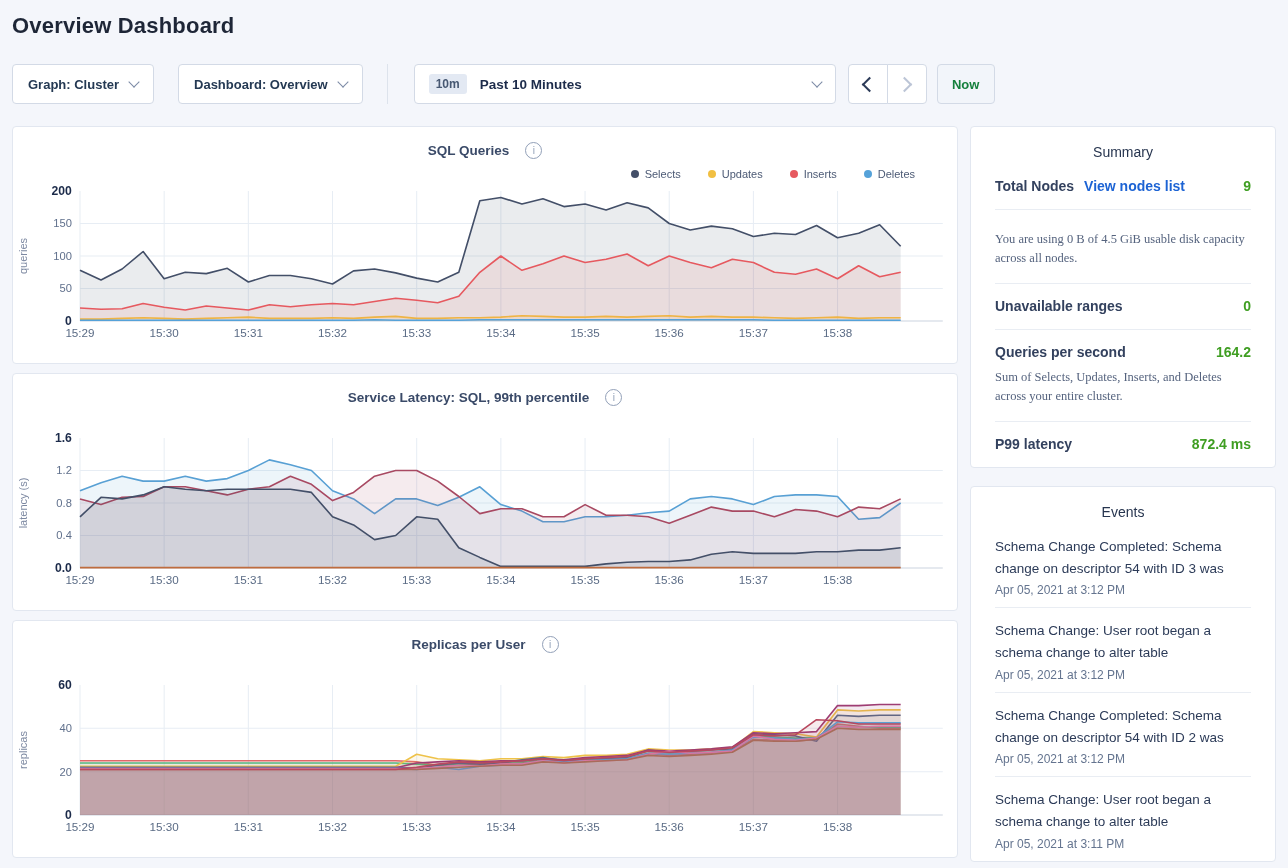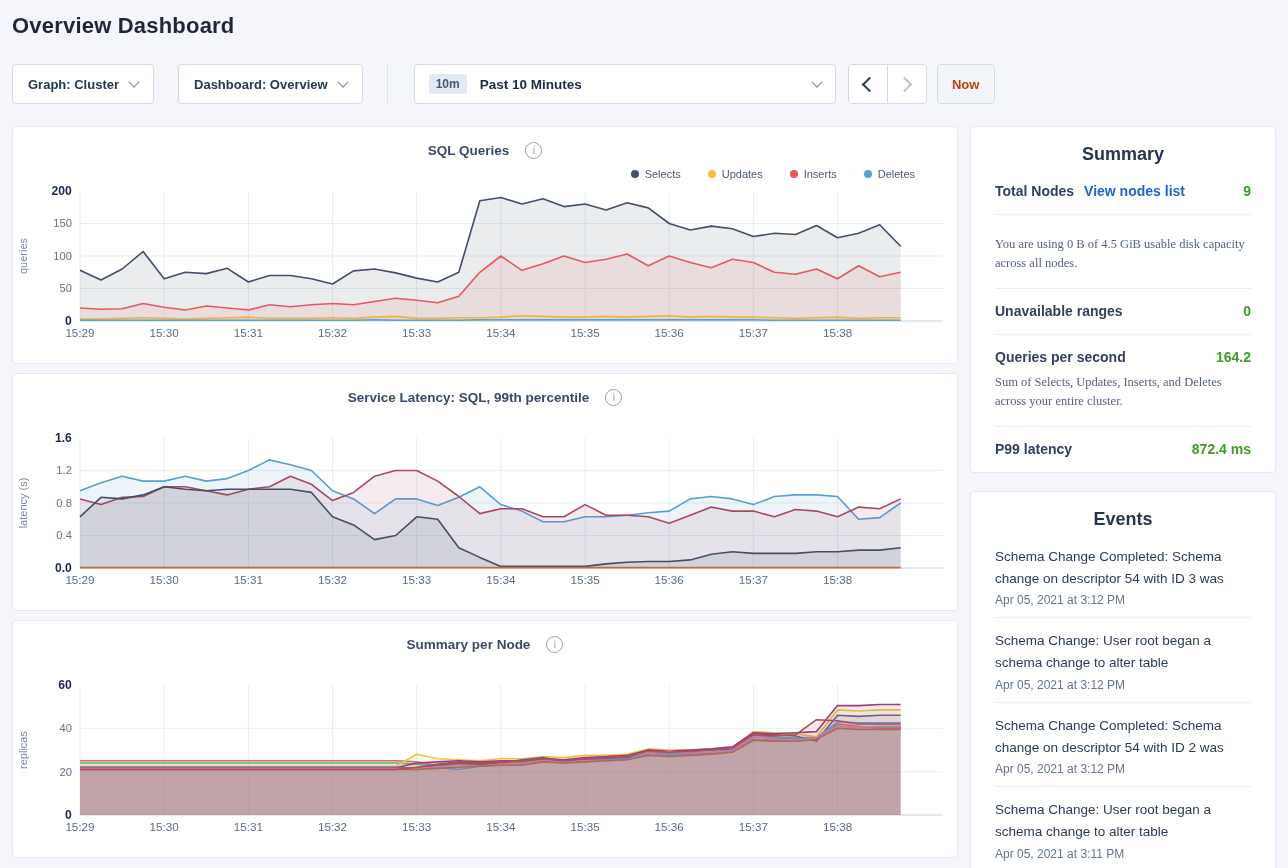--- a/index.html
+++ b/index.html
@@ -29,39 +29,39 @@
   .time-label{font-size:13.5px;color:#1c2b4a;}
   .flexspace{flex:1;}
   .arrowgroup{display:flex;margin-right:10px;}
   .arrowbtn{width:40px;justify-content:center;}
   .arrowbtn.prev{border-radius:4px 0 0 4px;}
   .arrowbtn.next{border-radius:0 4px 4px 0;margin-left:-1px;}
   .arr{width:9px;height:9px;border-right:2.2px solid #2c3b58;border-bottom:2.2px solid #2c3b58;}
   .arr.left{transform:rotate(135deg);margin-left:4px;}
   .arr.right{transform:rotate(-45deg);margin-right:4px;}
   .arrowbtn.disabled .arr{border-color:#bcc5d6;}
-  .nowbtn{width:58px;justify-content:center;color:#c2410c;background:#f2f5fa;cursor:default;}
+  .nowbtn{width:58px;justify-content:center;color:#15803d;background:#f2f5fa;cursor:default;}
   
   .main{display:flex;margin:22px 12px 0 12px;gap:12px;align-items:flex-start;}
   .col-left{width:946px;}
   .col-right{flex:1;}
   .card{background:#fff;border:1px solid #e2e7f0;border-radius:4px;box-sizing:border-box;}
   
   .chart-card{height:238px;margin-bottom:9px;overflow:hidden;}
   .chart-title{display:flex;justify-content:center;align-items:center;gap:16px;
     padding-top:14px;font-size:13.5px;font-weight:bold;color:#3a4a68;height:18px;}
   .info-icon{width:15px;height:15px;border:1px solid #92a0b8;border-radius:50%;
     font-size:10px;font-weight:normal;color:#92a0b8;display:inline-flex;align-items:center;justify-content:center;}
   .legend{height:15px;display:flex;justify-content:flex-end;gap:27px;padding-right:42px;margin-top:7px;}
   .legend-item{font-size:11px;color:#4c5a75;display:flex;align-items:center;gap:6px;}
   .legend-dot{width:8px;height:8px;border-radius:50%;}
   svg.chart{display:block;width:100%;height:164px;margin-top:2px;}
   
   .side-card{padding:0 24px;}
-  .side-title{text-align:center;font-weight:bold;font-size:18px;color:#27354f;padding:17px 0 4px;}
+  .side-title{text-align:center;font-weight:normal;font-size:14px;color:#27354f;padding:17px 0 4px;}
   .srow{padding:13px 0 14px;border-bottom:1px solid #e9edf3;}
   .srow:last-child{border-bottom:none;}
   .srow-head{display:flex;justify-content:space-between;align-items:baseline;}
   .slabel{font-weight:bold;font-size:14px;color:#33415e;}
   .slink{font-weight:bold;font-size:14px;color:#1c63d4;margin-left:10px;text-decoration:none;cursor:pointer;}
   .sval{font-weight:bold;font-size:14px;color:#3f9e22;white-space:nowrap;}
   .scap{font-size:12.5px;color:#55637e;line-height:1.55;margin-top:7px;font-family:Liberation Serif, serif;}
   .summary-card{margin-bottom:18px;}
   .events-card{}
   .e-item{padding:12px 0 10px;border-bottom:1px solid #e9edf3;}
@@ -216,21 +216,21 @@
             <text x="646.4878048780488" y="154" text-anchor="middle" font-size="11.5" fill="#5a6b85">15:36</text>
             <text x="729.4146341463414" y="154" text-anchor="middle" font-size="11.5" fill="#5a6b85">15:37</text>
             <text x="812.3414634146341" y="154" text-anchor="middle" font-size="11.5" fill="#5a6b85">15:38</text>
             <text x="14" y="73" text-anchor="middle" font-size="11" fill="#7c88a1" transform="rotate(-90 14 73)">latency (s)</text>
           </svg>
         </div>
     </div>
 
     <div class="card chart-card">
       <div class="chart-title">
-        <span>Summary per Node</span>
+        <span>Replicas per User</span>
         <span class="info-icon">i</span>
       </div>
       <div class="legend" id="legend-2"></div>
       <div id="chart-2">
           <svg class="chart" viewBox="0 0 930 164" preserveAspectRatio="none" font-family="Liberation Sans, sans-serif">
             <line x1="66" y1="94.66666666666667" x2="916" y2="94.66666666666667" stroke="#e7edf4" stroke-width="1"></line>
             <line x1="66" y1="51.33333333333334" x2="916" y2="51.33333333333334" stroke="#e7edf4" stroke-width="1"></line>
             <line x1="66" y1="8" x2="66" y2="138" stroke="#e7edf4" stroke-width="1"></line>
             <line x1="148.9268292682927" y1="8" x2="148.9268292682927" y2="138" stroke="#e7edf4" stroke-width="1"></line>
             <line x1="231.85365853658536" y1="8" x2="231.85365853658536" y2="138" stroke="#e7edf4" stroke-width="1"></line>

